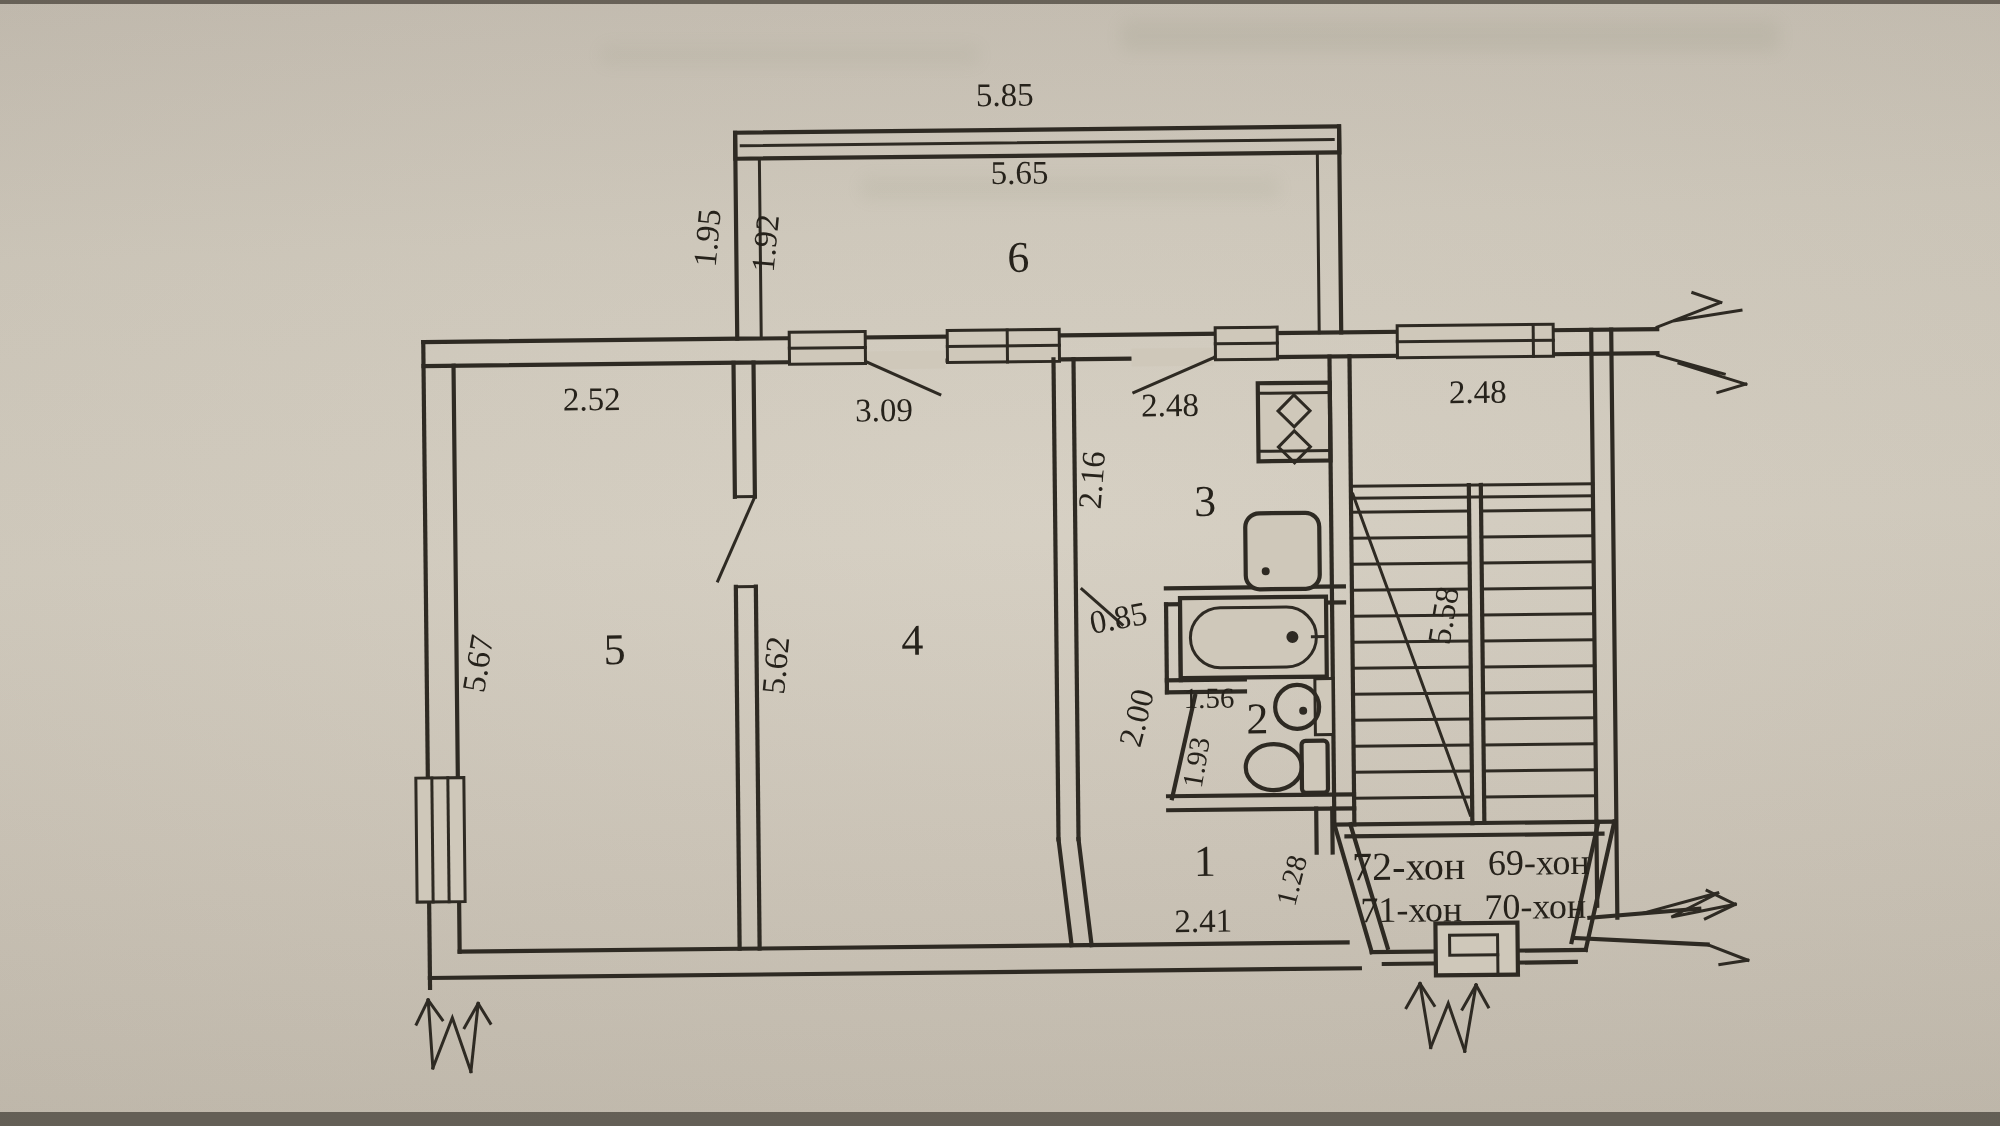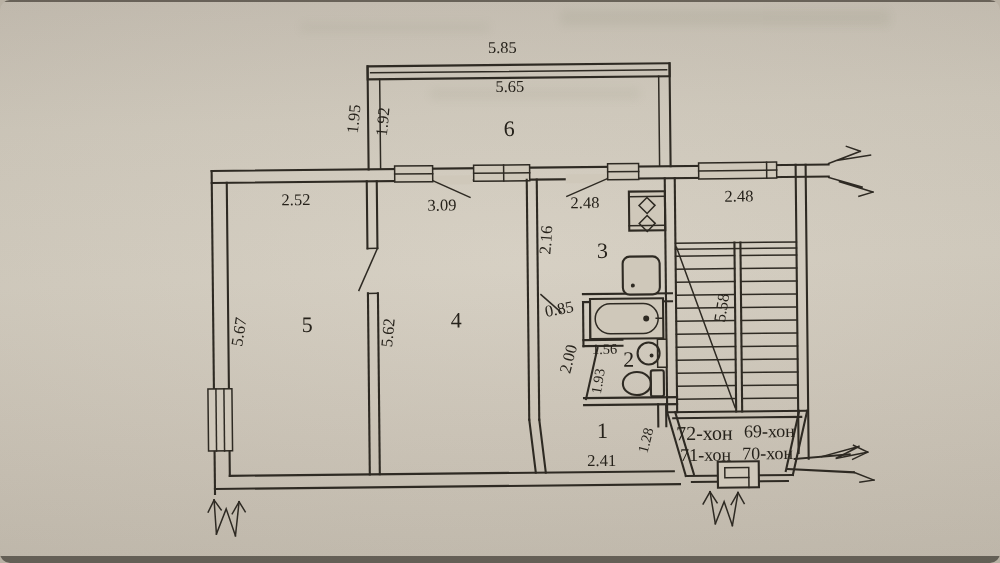--- a/index.html
+++ b/index.html
@@ -7,21 +7,20 @@
     width:1000px;height:563px;overflow:hidden;
     font-family:"Liberation Serif","DejaVu Serif",serif;
     background:#b9b1a4;
   }
   .page{
     position:relative;width:1000px;height:563px;
     background:
       radial-gradient(ellipse 130% 95% at 52% 45%, rgba(255,255,255,0.10), rgba(0,0,0,0.07) 92%),
       linear-gradient(178deg,#c7bfb2 0%,#cfc8ba 22%,#d2cbbd 48%,#ccc4b6 75%,#c6beb0 100%);
     overflow:hidden;
-    border-radius:10px;
   }
   .top-edge{position:absolute;left:0;top:0;width:1000px;height:2px;background:#514b42;opacity:.8;}
   .bottom-edge{position:absolute;left:0;top:556px;width:1000px;height:7px;background:#45413a;opacity:.75;}
   
   .smudge{position:absolute;background:#7d8268;filter:blur(4px);opacity:.10;border-radius:4px;}
   .s1{left:560px;top:10px;width:330px;height:16px;}
   .s2{left:430px;top:88px;width:210px;height:12px;opacity:.08;}
   .s3{left:300px;top:22px;width:190px;height:11px;opacity:.07;}
   svg{position:absolute;left:0;top:0;}
   svg .w{stroke:#2e2a23;stroke-width:2.1;fill:none;stroke-linecap:square;}

